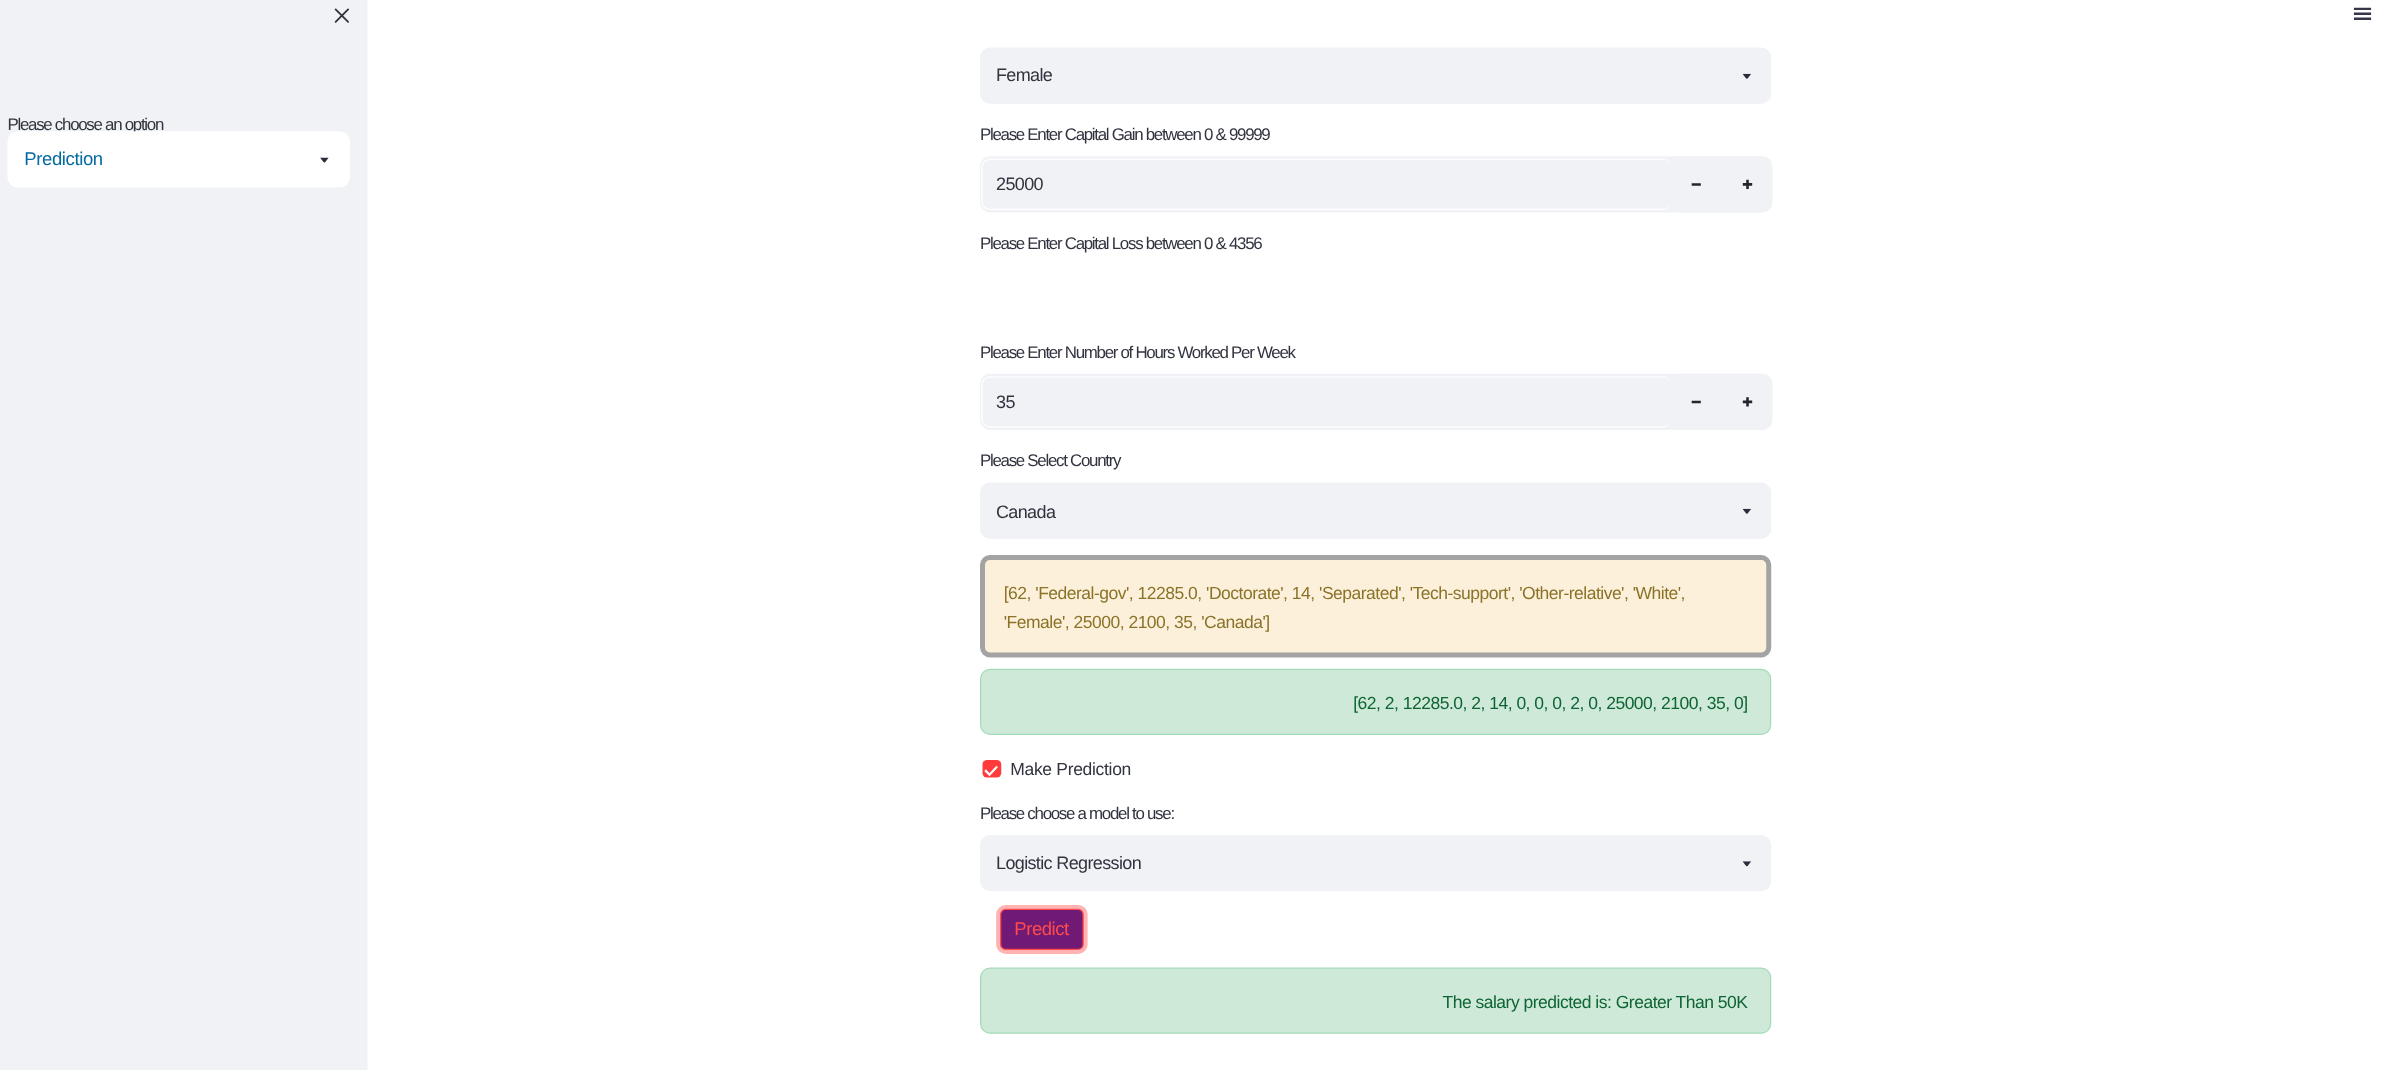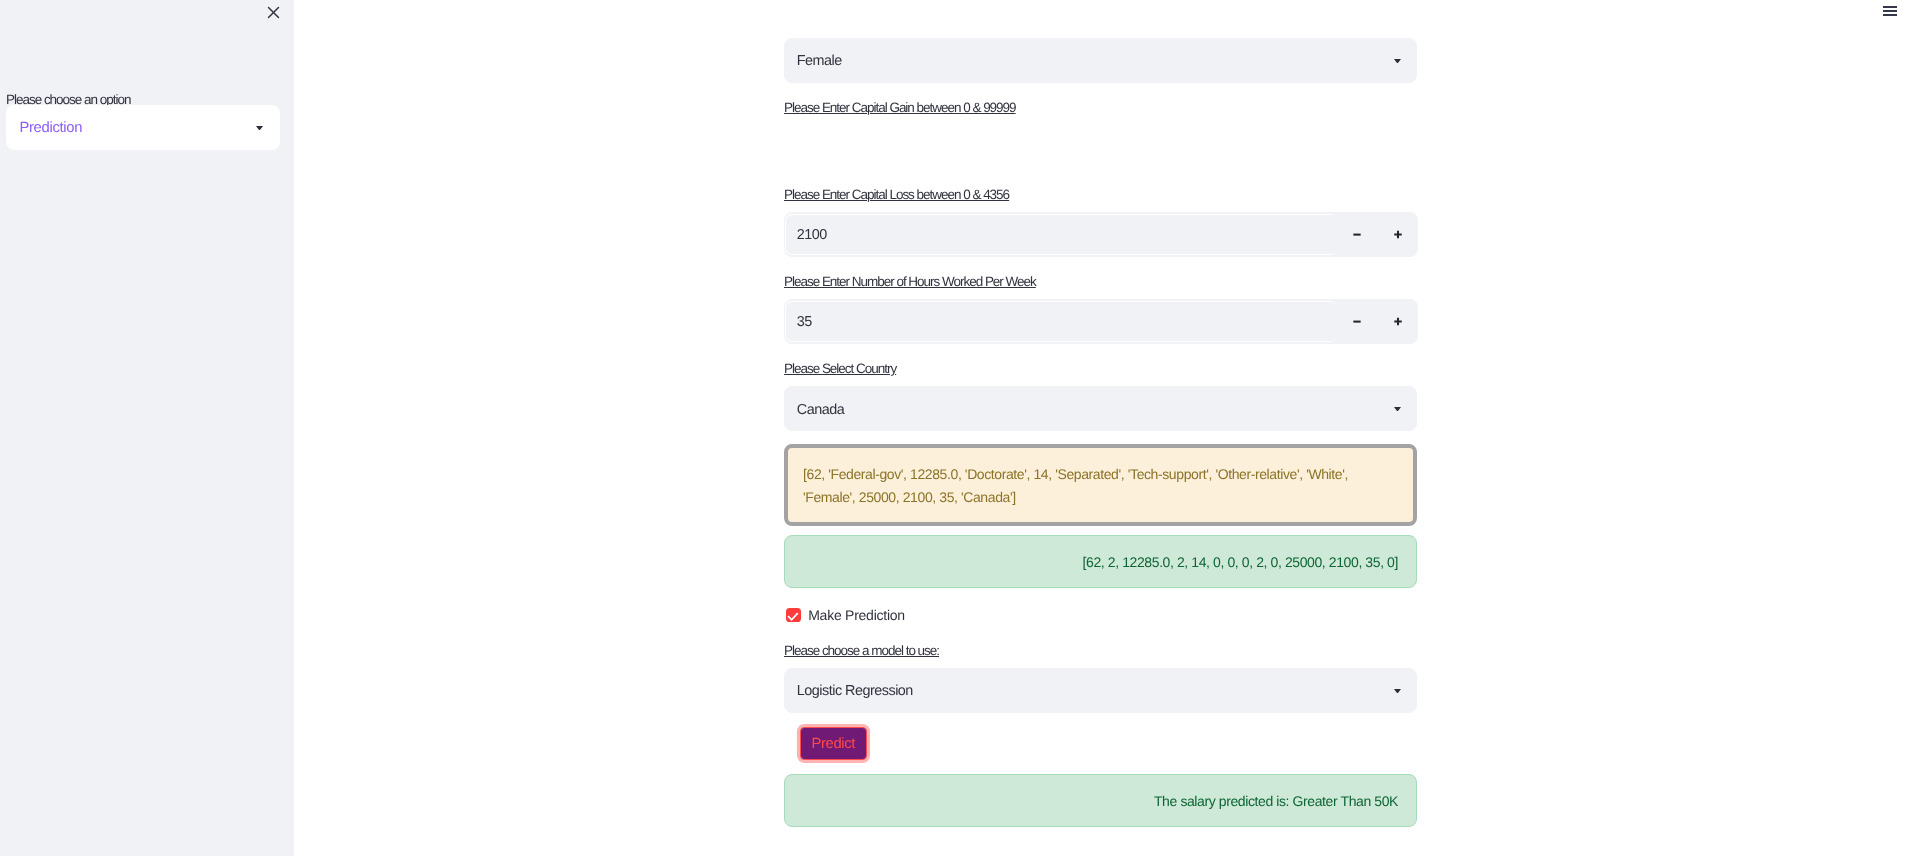--- a/index.html
+++ b/index.html
@@ -38,37 +38,37 @@
   }
   .sb-select {
     position: absolute; left: 6px; top: 105px;
     background: #ffffff; border-radius: 8px;
     height: 45px; width: 274px;
     cursor: pointer;
   }
   .sb-select .val {
     position: absolute; left: 13.4px; top: 0.5px; height: 45px;
     display: flex; align-items: center;
-    font-size: 14.8px; letter-spacing: -0.3px; color: #8b5cf6;
+    font-size: 14.8px; letter-spacing: -0.3px; color: #0369a1;
   }
   .sb-select .arrow { position: absolute; right: 16.6px; top: 20.5px; line-height:0; }
 
   
   #hamburger {
     position: absolute; left: 1882.8px; top: 5.9px; width: 14px; height: 10.1px;
     cursor:pointer;
   }
   #hamburger svg { display:block; }
 
   #block { position: absolute; left: 784px; top: 0; width: 633px; height:624px; }
 
   .label {
     position:absolute; left: 0;
     font-size: 13.5px; letter-spacing: -1.02px;
-    color: #31333f; line-height: 16px; white-space: nowrap; text-decoration: underline;
+    color: #31333f; line-height: 16px; white-space: nowrap;
   }
 
   .wbox {
     position: absolute; left: 0; width: 633px; height: 45px;
     background: #f0f2f6; border: 1px solid #f0f2f6; border-radius: 8px;
   }
   .wbox .val {
     position: absolute; left: 11.8px; top: 0.7px; height: 43px;
     display: flex; align-items: center;
     font-size: 14.4px; letter-spacing: -0.5px; color: #31333f;
@@ -152,38 +152,38 @@
     <div class="wbox" style="top:38px">
       <span class="val">Female</span>
       <span class="arrow">
         <svg width="7" height="4.6" viewBox="0 0 7 4.6">
             <path d="M0 0 H7 L3.5 4.6 Z" fill="#2b2d3a"></path>
           </svg>
       </span>
     </div>
 
     <div class="label" style="top:99.5px">Please Enter Capital Gain between 0 &amp; 99999</div>
-
-    <div class="label" style="top:187px">Please Enter Capital Loss between 0 &amp; 4356</div>
-    <div class="wbox numbox" style="top:211.6px">
+    <div class="wbox numbox" style="top:124.7px">
       <span class="field"></span>
-      <span class="val">2100</span>
+      <span class="val">25000</span>
       <span class="stepgroup">
         <span class="step dec">
           <svg width="12" height="12" viewBox="0 0 12 12">
               <path d="M2.35 6.6 H9.65" stroke="#23252f" stroke-width="2.05"></path>
             </svg>
         </span>
         <span class="step inc">
           <svg width="12" height="12" viewBox="0 0 12 12">
               <path d="M2.25 6.5 H9.75 M6 2.8 V10.2" stroke="#23252f" stroke-width="2.05"></path>
             </svg>
         </span>
       </span>
     </div>
+
+    <div class="label" style="top:187px">Please Enter Capital Loss between 0 &amp; 4356</div>
 
     <div class="label" style="top:274px">Please Enter Number of Hours Worked Per Week</div>
     <div class="wbox numbox" style="top:298.7px">
       <span class="field"></span>
       <span class="val">35</span>
       <span class="stepgroup">
         <span class="step dec">
           <svg width="12" height="12" viewBox="0 0 12 12">
               <path d="M2.35 6.6 H9.65" stroke="#23252f" stroke-width="2.05"></path>
             </svg>

